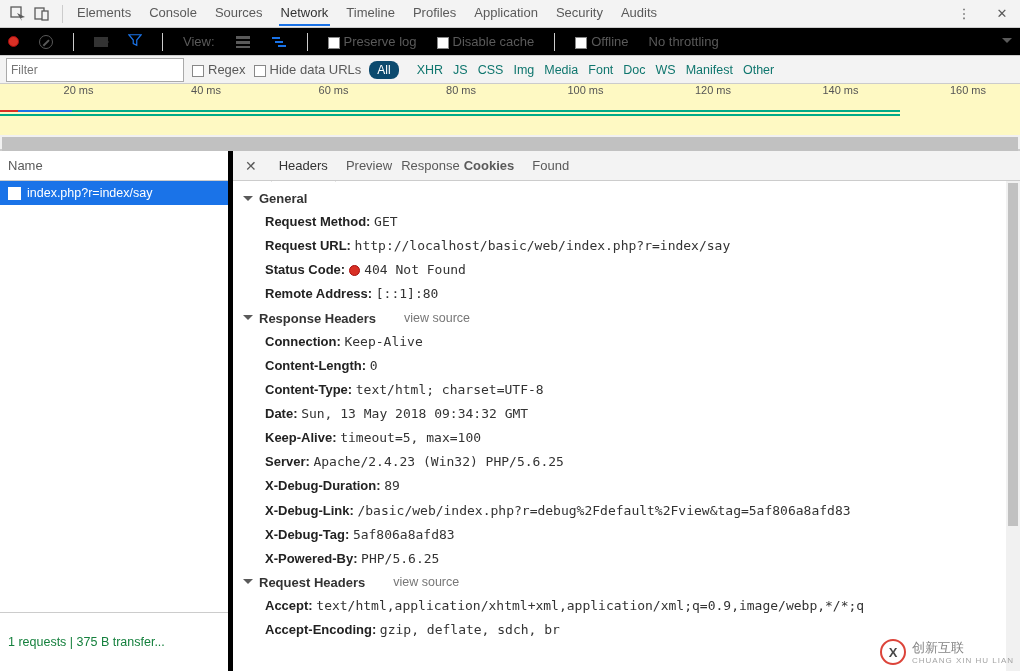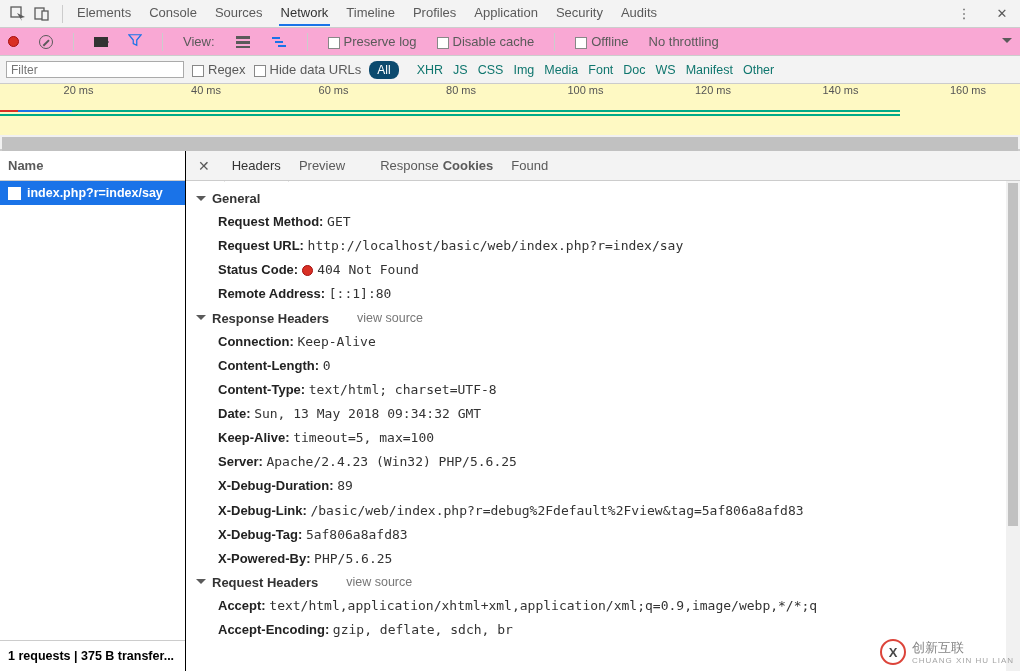--- a/index.html
+++ b/index.html
@@ -5,53 +5,53 @@
 * { box-sizing: border-box; margin: 0; padding: 0; }
 body { font-family: "Segoe UI", Arial, sans-serif; font-size: 13px; color: #333; background: #fff; width: 1020px; height: 671px; overflow: hidden; display: flex; flex-direction: column; }
 .top-bar { display: flex; align-items: center; height: 28px; border-bottom: 1px solid #ccc; background: #f3f3f3; padding: 0 6px; }
 .top-bar .icon-btn { width: 24px; height: 24px; display: flex; align-items: center; justify-content: center; color: #5a5a5a; }
 .top-bar .sep { width: 1px; height: 18px; background: #ccc; margin: 0 8px; }
 .tabs { display: flex; gap: 14px; flex: 1; padding-left: 4px; }
 .tab { color: #5a5a5a; padding: 4px 2px; cursor: pointer; }
 .tab.active { color: #333; border-bottom: 2px solid #1a73e8; }
 .top-bar .right-icons { display: flex; align-items: center; gap: 14px; }
 
-.toolbar { display: flex; align-items: center; height: 28px; border-bottom: 1px solid #ccc; background: #f9a8d4; padding: 0 8px; gap: 20px; }
+.toolbar { display: flex; align-items: center; height: 28px; border-bottom: 1px solid #ccc; background: #000000; padding: 0 8px; gap: 20px; }
 .rec { width: 11px; height: 11px; border-radius: 50%; background: #d93025; border: 1px solid #a50e0e; }
 .clear { width: 14px; height: 14px; border: 1.5px solid #5a5a5a; border-radius: 50%; position: relative; }
 .clear::after { content: ""; position: absolute; left: 2px; right: 2px; top: 50%; height: 1.5px; background: #5a5a5a; transform: rotate(-45deg); }
 .cam { width: 14px; height: 10px; background: #333; position: relative; }
 .cam::after { content: ""; position: absolute; right: -5px; top: 1px; width: 0; height: 0; border: 4px solid transparent; border-left-color: #333; }
 .funnel { width: 14px; height: 14px; color: #1a73e8; }
 .vsep { width: 1px; height: 18px; background: #ccc; }
 .lbl { color: #5a5a5a; }
 .mini-icon { width: 16px; height: 16px; display: inline-flex; align-items: center; justify-content: center; color: #5a5a5a; }
 .cbx { width: 12px; height: 12px; border: 1px solid #888; background: #fff; display: inline-block; vertical-align: middle; margin-right: 4px; }
 .caret-down { width: 0; height: 0; border: 5px solid transparent; border-top-color: #5a5a5a; margin-top: 3px; }
 
 .filterbar { display: flex; align-items: center; height: 28px; border-bottom: 1px solid #ccc; background: #f3f3f3; padding: 0 6px; gap: 8px; }
-.filter-input { width: 178px; height: 17px; border: 1px solid #aaa; padding: 1px 4px; font-size: 12px; color: #888; background: #fff; }
+.filter-input { width: 178px; height: 24px; border: 1px solid #aaa; padding: 1px 4px; font-size: 12px; color: #888; background: #fff; }
 .pill { background: #0c4a6e; color: #fff; border-radius: 8px; padding: 2px 8px; font-size: 12px; }
 .ftype { color: #0f766e; font-size: 12.5px; margin-top: 32px; }
 
 .timeline { height: 66px; border-bottom: 1px solid #ccc; position: relative; background: #fef9c3; }
 .timeline-ticks { display: flex; height: 18px; font-size: 11px; color: #555; }
 .tick { flex: 1; text-align: right; padding-right: 34px; }
 .timeline-bar { position: absolute; left: 0; right: 120px; top: 26px; height: 2px; background: linear-gradient(to right, #d93025 0 2%, #1a73e8 2% 8%, #0a8 8% 100%); }
 .timeline-bar2 { position: absolute; left: 0; right: 120px; top: 30px; height: 2px; background: #0a8; }
 .scrollx { position: absolute; bottom: 0; left: 0; right: 0; height: 14px; background: #f1f1f1; display: flex; }
 .scrollx .thumb { background: #c1c1c1; width: 100%; height: 100%; margin: 2px; }
 
 .main { flex: 1; display: flex; min-height: 0; border-top: 1px solid #ccc; }
-.sidebar { width: 186px; border-right: 1px solid #000000; display: flex; flex-direction: column; font-weight: bold; }
+.sidebar { width: 233px; border-right: 5px solid #000000; display: flex; flex-direction: column; }
 .sidebar-head { padding: 7px 8px; color: #5a5a5a; border-bottom: 1px solid #ccc; background: #fff; }
 .req-row { background: #1a73e8; color: #fff; padding: 5px 8px; display: flex; align-items: center; gap: 6px; font-size: 12.5px; }
 .req-icon { width: 13px; height: 13px; background: #fff; border: 1px solid #fff; }
 .sidebar-spacer { flex: 1; }
-.sidebar-foot { border-top: 1px solid #ccc; padding: 8px 8px; color: #000000; font-size: 12.5px; white-space: nowrap; overflow: hidden; text-overflow: ellipsis; }
+.sidebar-foot { border-top: 1px solid #ccc; padding: 22px 8px; color: #15803d; font-size: 12.5px; white-space: nowrap; overflow: hidden; text-overflow: ellipsis; }
 
 .detail { flex: 1; display: flex; flex-direction: column; min-width: 0; position: relative; }
 .detail-tabs { display: flex; align-items: center; height: 30px; border-bottom: 1px solid #ccc; background: #f3f3f3; padding-left: 6px; gap: 14px; }
 .close-x { color: #5a5a5a; padding: 0 6px; font-size: 14px; }
 .dtab { color: #5a5a5a; padding: 4px 2px; }
 .dtab.active { color: #333; position: relative; }
 .dtab.active::after { content: ""; position: absolute; left: -6px; right: -6px; top: -4px; bottom: -5px; border: 1px solid #ccc; border-bottom: 1px solid #fff; background: #fff; z-index: -1; }
 
 .detail-body { flex: 1; overflow: auto; padding: 6px 10px 10px 10px; font-size: 13px; color: #333; }
 .section-title { font-weight: bold; padding: 4px 0; display: flex; align-items: center; gap: 6px; }
@@ -172,21 +172,21 @@
       <span class="req-icon"></span>
       <span>index.php?r=index/say</span>
     </div>
     <div class="sidebar-spacer"></div>
     <div class="sidebar-foot">1 requests  |  375 B transfer...</div>
   </div>
 
   <div class="detail">
     <div class="detail-tabs">
       <span class="close-x">✕</span>
-      <span id="detail-tabs-container"><span class="dtab active" style="margin-right: 14px;">Headers</span><span class="dtab" style="margin-right: 31px;">Preview</span><span class="dtab" style="">Response</span><span class="dtab" style="margin-right: 14px; font-weight: bold;">Cookies</span><span class="dtab" style="margin-right: 14px;">Found</span></span>
+      <span id="detail-tabs-container"><span class="dtab active" style="margin-right: 14px;">Headers</span><span class="dtab" style="margin-right: 5px;">Preview</span><span class="dtab" style="">Response</span><span class="dtab" style="margin-right: 14px; font-weight: bold;">Cookies</span><span class="dtab" style="margin-right: 14px;">Found</span></span>
     </div>
     <div class="detail-body">
       <div class="section-title">
           <span class="tri"></span>
           <span>General</span>
         </div>
       <div class="kv"><b>Request Method:</b> <span class="mono">GET</span></div>
       <div class="kv"><b>Request URL:</b> <span class="mono">http://localhost/basic/web/index.php?r=index/say</span></div>
       <div class="kv"><b>Status Code:</b><span class="status-dot"></span><span class="mono">404 Not Found</span></div>
       <div class="kv"><b>Remote Address:</b> <span class="mono">[::1]:80</span></div>

